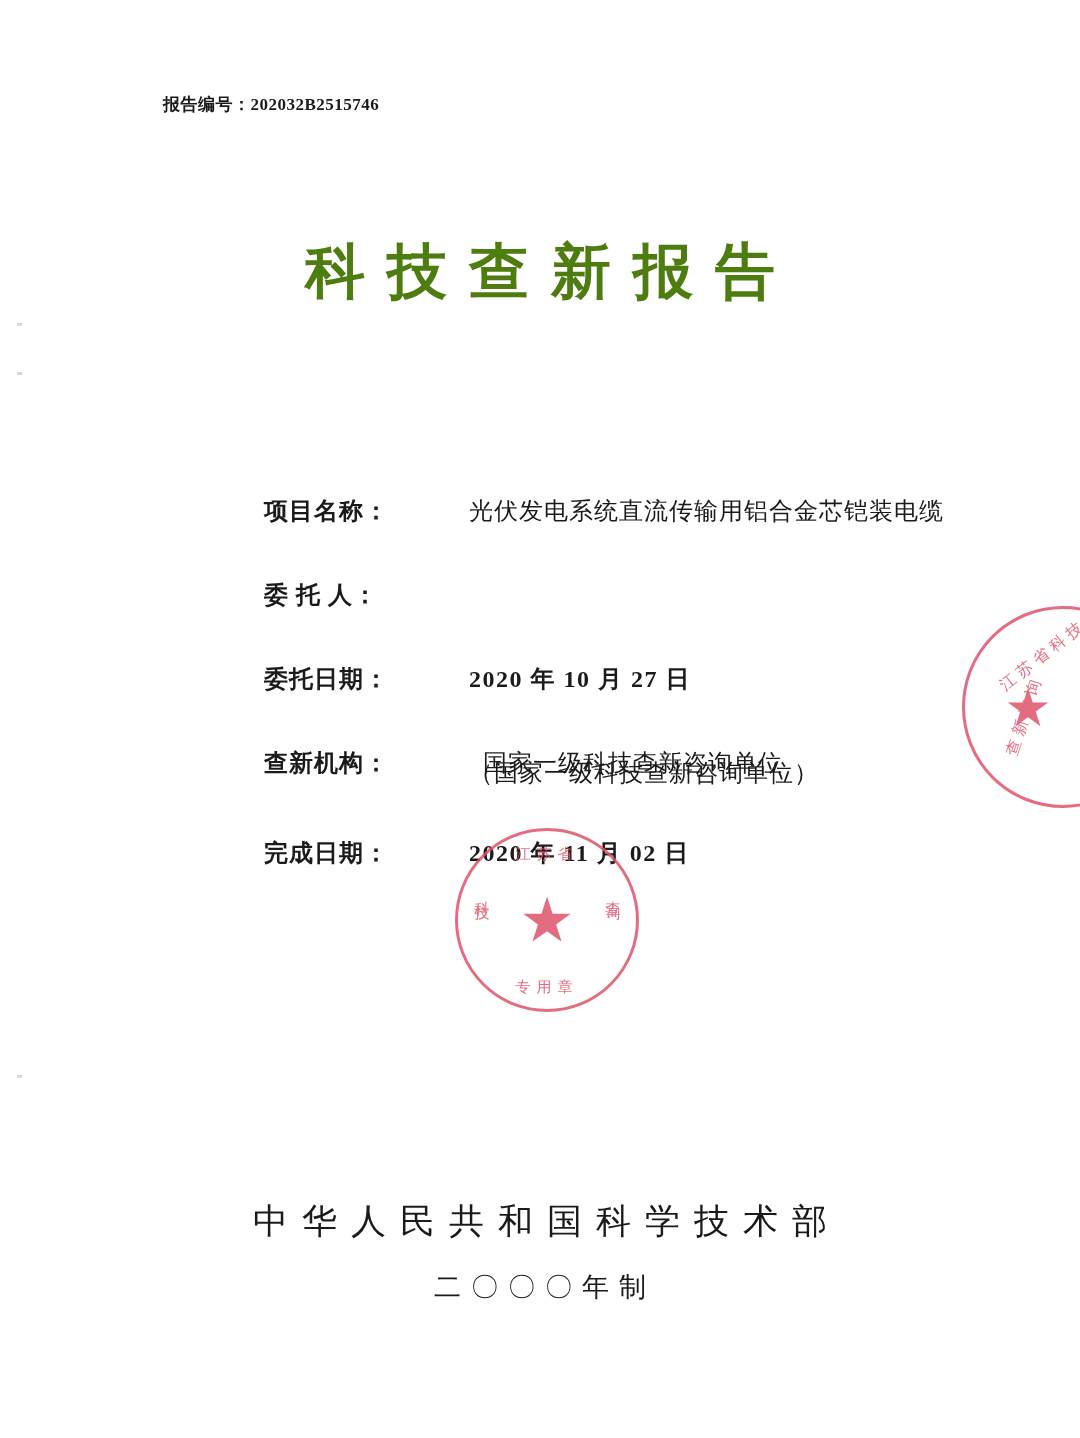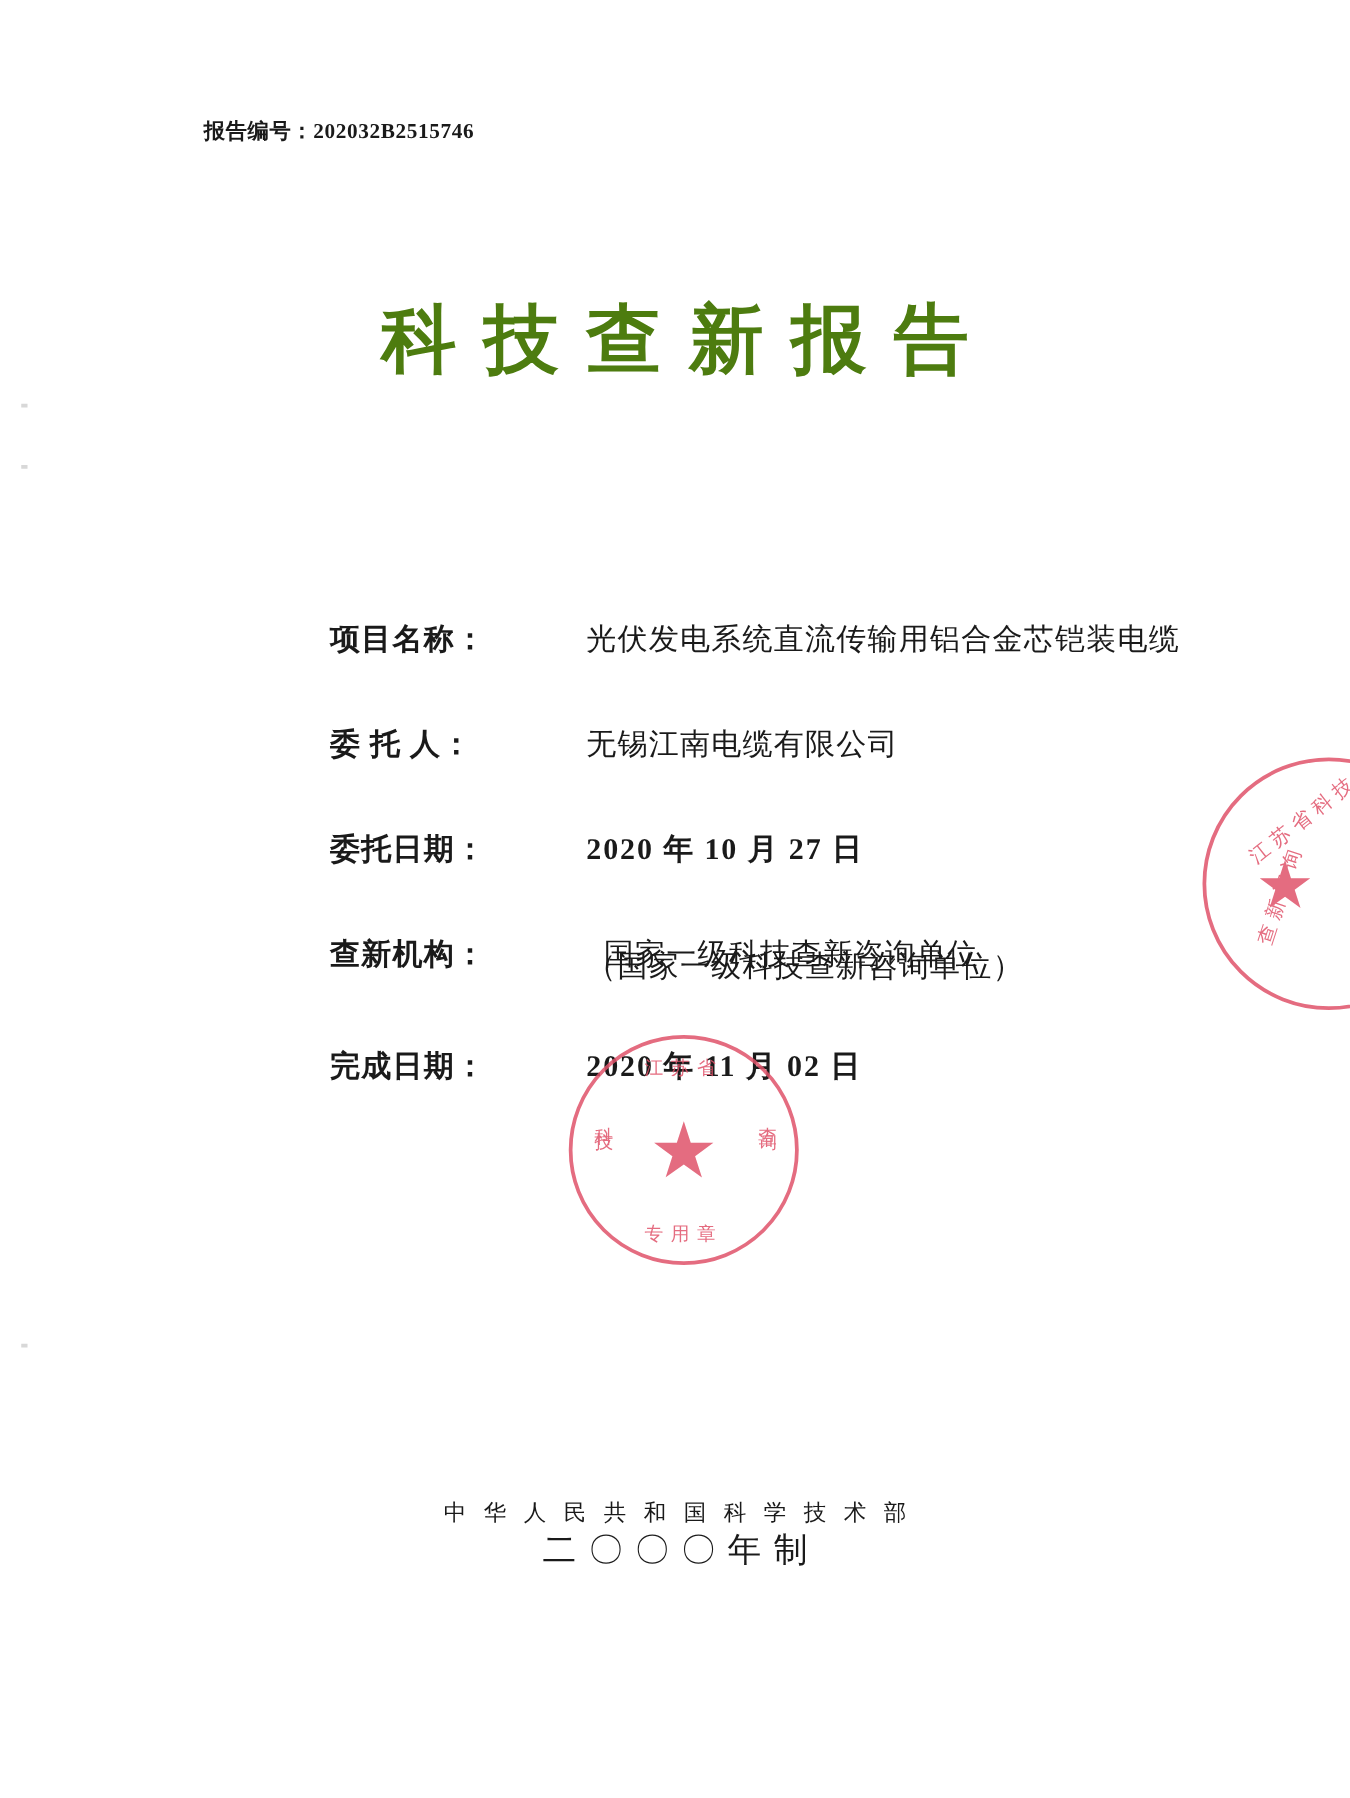--- a/index.html
+++ b/index.html
@@ -100,26 +100,27 @@
 
   .footer {
     position: absolute;
     left: 0;
     right: 0;
     top: 1198px;
     text-align: center;
   }
   .footer-line1 {
     font-family: Liberation Sans, sans-serif;
-    font-size: 18px;
+    font-size: 35px;
     font-weight: 500;
     letter-spacing: 14px;
     text-indent: 14px;
   }
   .footer-line2 {
+    margin-top: 24px;
     font-family: "Liberation Sans", "DejaVu Sans", sans-serif;
     font-size: 27px;
     font-weight: 500;
     letter-spacing: 10px;
     text-indent: 10px;
   }
 
   
   .seal {
     position: absolute;
@@ -221,21 +222,20 @@
 
   <div class="fields">
 
     <div class="field-row">
       <div class="field-label">项目名称：</div>
       <div class="field-value">光伏发电系统直流传输用铝合金芯铠装电缆</div>
     </div>
 
     <div class="field-row">
       <div class="field-label">委 托 人：</div>
-      <div class="field-value">无锡江南电缆有限公司</div>
     </div>
 
     <div class="field-row">
       <div class="field-label">委托日期：</div>
       <div class="field-value bold-num">2020 年 10 月 27 日</div>
     </div>
 
     <div class="field-row row-org">
       <div class="field-label">查新机构：</div>
       <div class="field-value">国家一级科技查新咨询单位</div>

